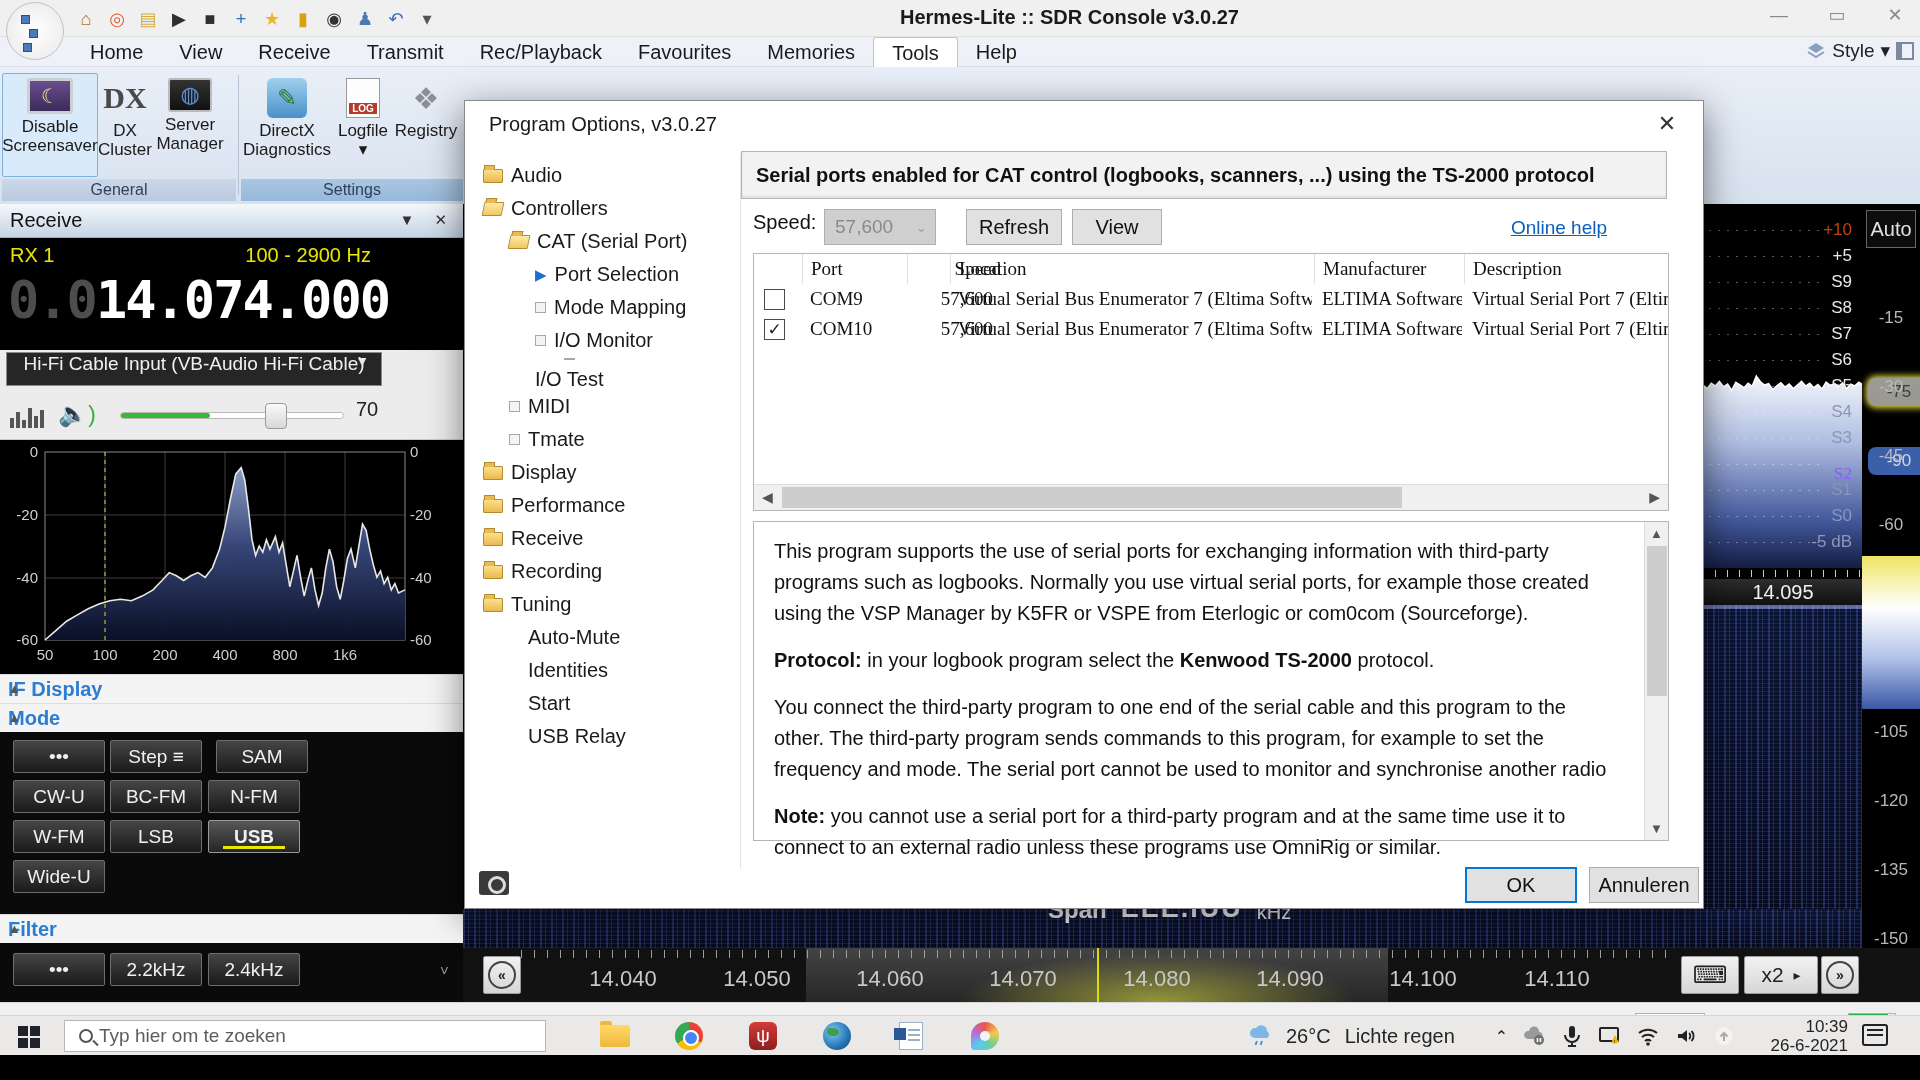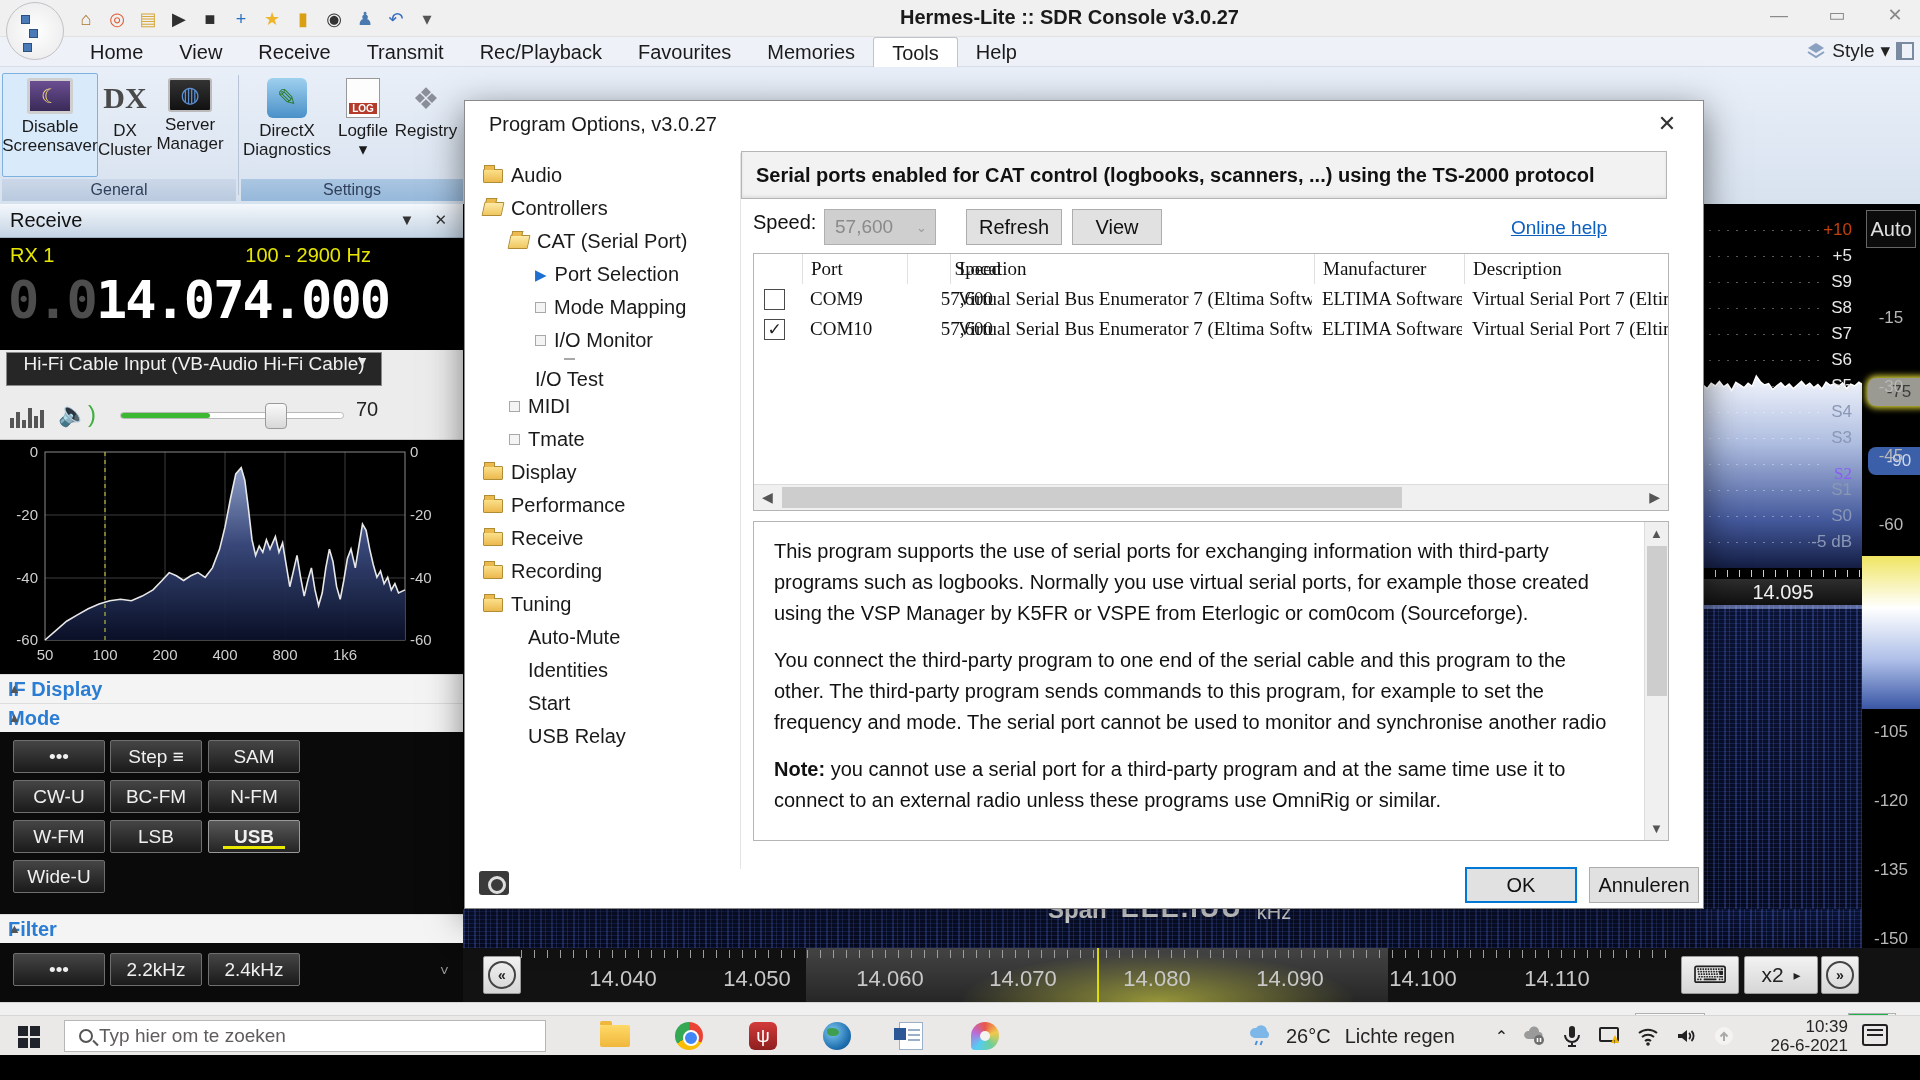--- a/index.html
+++ b/index.html
@@ -399,21 +399,21 @@
       <span>IF Display</span>
       <span class="chev">▲</span>
     </div>
     <div class="abs sec-hdr" id="hdr-mode">
       <span>Mode</span>
       <span class="chev">▲</span>
     </div>
     <div class="abs" id="mode-area">
         <div class="dk-btn" style="left: 13px; top: 8px;">•••</div>
         <div class="dk-btn" style="left: 110px; top: 8px;">Step ≡</div>
-        <div class="dk-btn" style="left: 208px; top: 8px;">SAM</div>
+        <div class="dk-btn" style="left: 216px; top: 8px;">SAM</div>
         <div class="dk-btn" style="left: 13px; top: 48px;">CW-U</div>
         <div class="dk-btn" style="left: 110px; top: 48px;">BC-FM</div>
         <div class="dk-btn" style="left: 208px; top: 48px;">N-FM</div>
         <div class="dk-btn" style="left: 13px; top: 88px;">W-FM</div>
         <div class="dk-btn" style="left: 110px; top: 88px;">LSB</div>
         <div class="dk-btn active" style="left: 208px; top: 88px;">USB</div>
         <div class="dk-btn" style="left: 13px; top: 128px;">Wide-U</div>
       </div>
     <div class="abs sec-hdr" id="hdr-filter">
       <span>Filter</span>
@@ -726,20 +726,21 @@
         </div>
       <div id="tbl-hscroll">
         <span class="sarr" style="left:8px">◀</span>
         <div id="tbl-thumb"></div>
         <span class="sarr" style="right:8px">▶</span>
       </div>
     </div>
     <div id="info-box">
       <div id="info-text">
           <p><span>This program supports the use of serial ports for exchanging information with third-party programs such as logbooks. Normally you use virtual serial ports, for example those created using the VSP Manager by K5FR or VSPE from Eterlogic or com0com (Sourceforge).</span></p>
+          <p><b>Protocol:</b><span> in your logbook program select the </span><b>Kenwood TS-2000</b><span> protocol.</span></p>
           <p><span>You connect the third-party program to one end of the serial cable and this program to the other. The third-party program sends commands to this program, for example to set the frequency and mode. The serial port cannot be used to monitor and synchronise another radio</span></p>
           <p><b>Note:</b><span> you cannot use a serial port for a third-party program and at the same time use it to connect to an external radio unless these programs use OmniRig or similar.</span></p>
         </div>
       <div id="info-vscroll">
         <span class="sarr" style="top:4px">▲</span>
         <div id="info-thumb"></div>
         <span class="sarr" style="bottom:4px">▼</span>
       </div>
     </div>
     <div id="cam-btn"></div>

